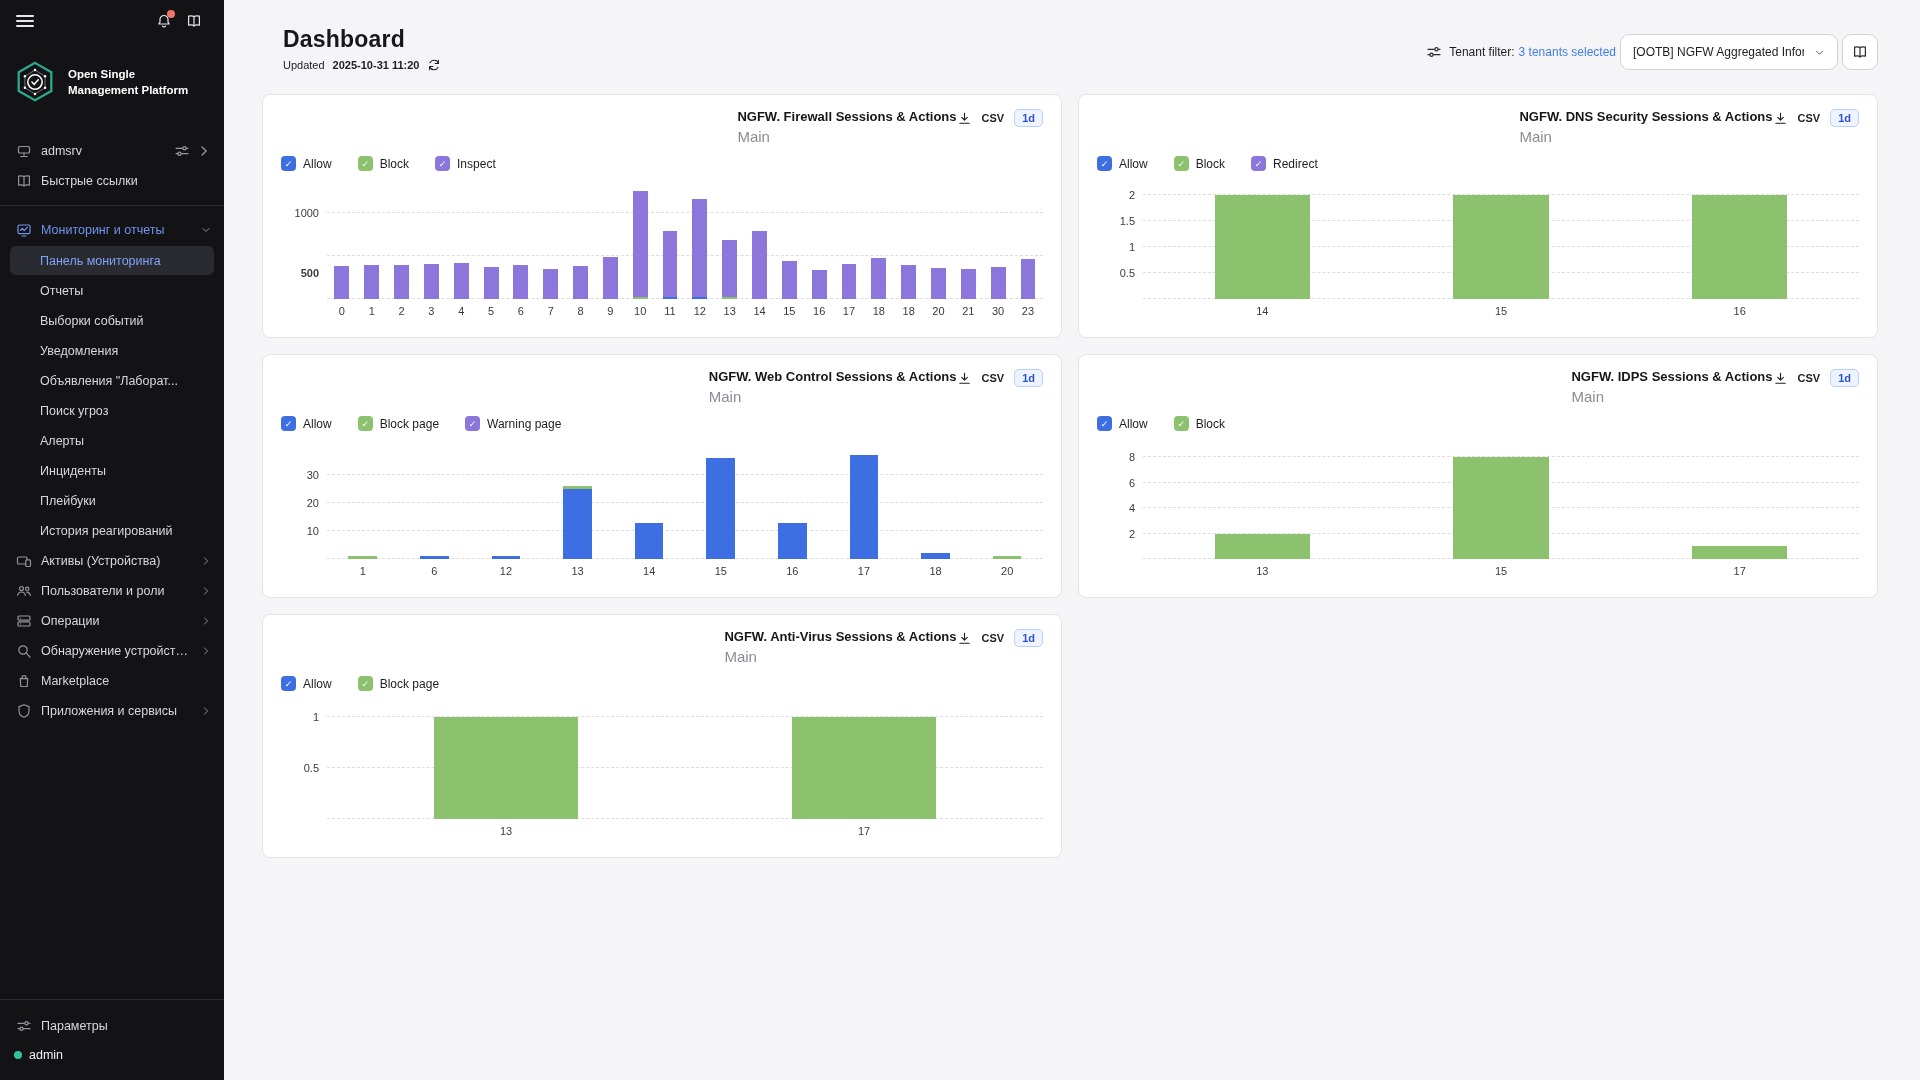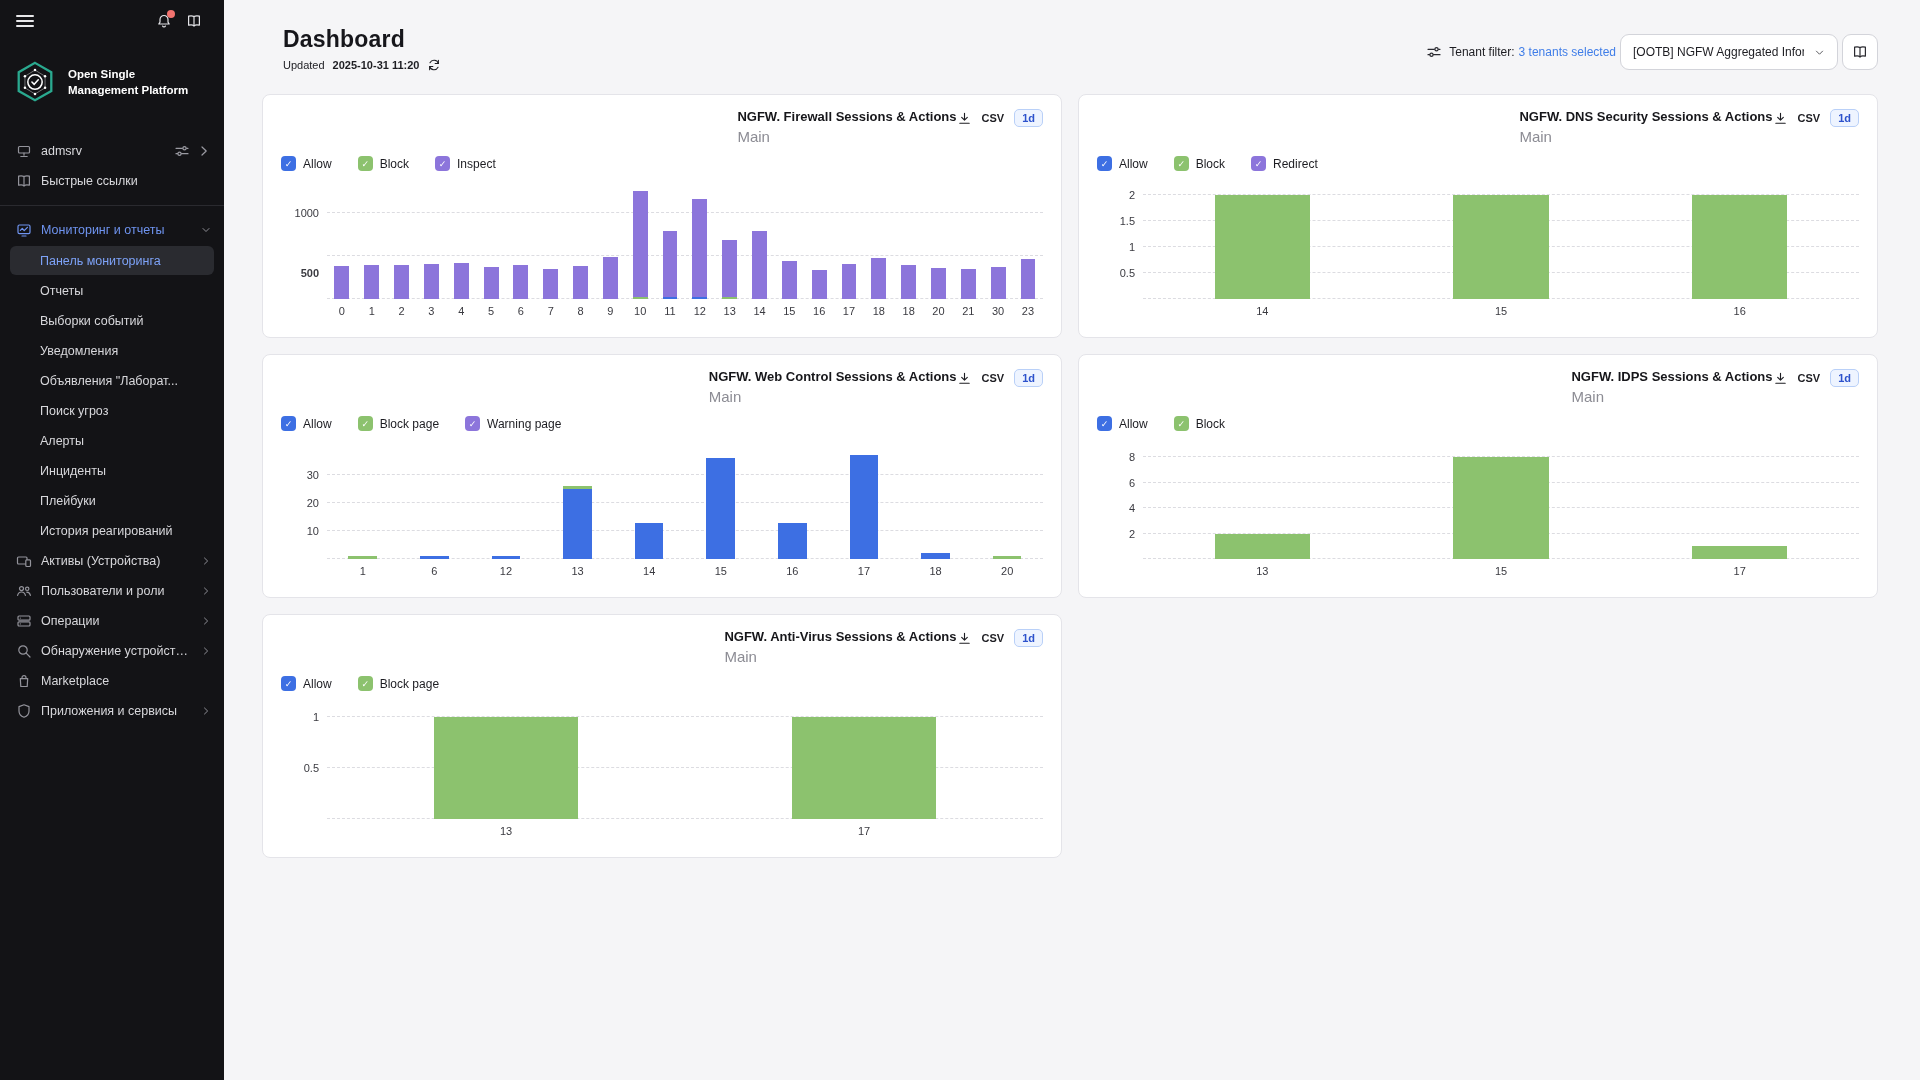--- a/index.html
+++ b/index.html
@@ -272,20 +272,34 @@
             </svg></span>
           <span class="ni-label">Приложения и сервисы</span>
           <span class="ni-trail">
             <span class="ic" style="width: 12px; height: 12px;"><svg viewBox="0 0 16 16">
                 <path d="M6 4l4.2 4L6 12"></path>
               </svg></span>
           </span>
         </div>
       </nav>
 
+    <div class="sb-footer">
+      <div class="nav-item">
+        <span class="ic ni-icon"><svg viewBox="0 0 16 16">
+              <path d="M2 5.3h12M2 10.7h12"></path>
+              <circle cx="10.5" cy="5.3" r="1.6" fill="#131316"></circle>
+              <circle cx="5.5" cy="10.7" r="1.6" fill="#131316"></circle>
+            </svg></span>
+        <span class="ni-label">Параметры</span>
+      </div>
+      <div class="user-row">
+        <span class="user-dot"></span>
+        <span>admin</span>
+      </div>
+    </div>
   </aside>
 
   <div class="main">
 
 
     <div class="content">
       <div class="page-header">
         <div>
           <div class="page-title">Dashboard</div>
           <div class="updated-row">

